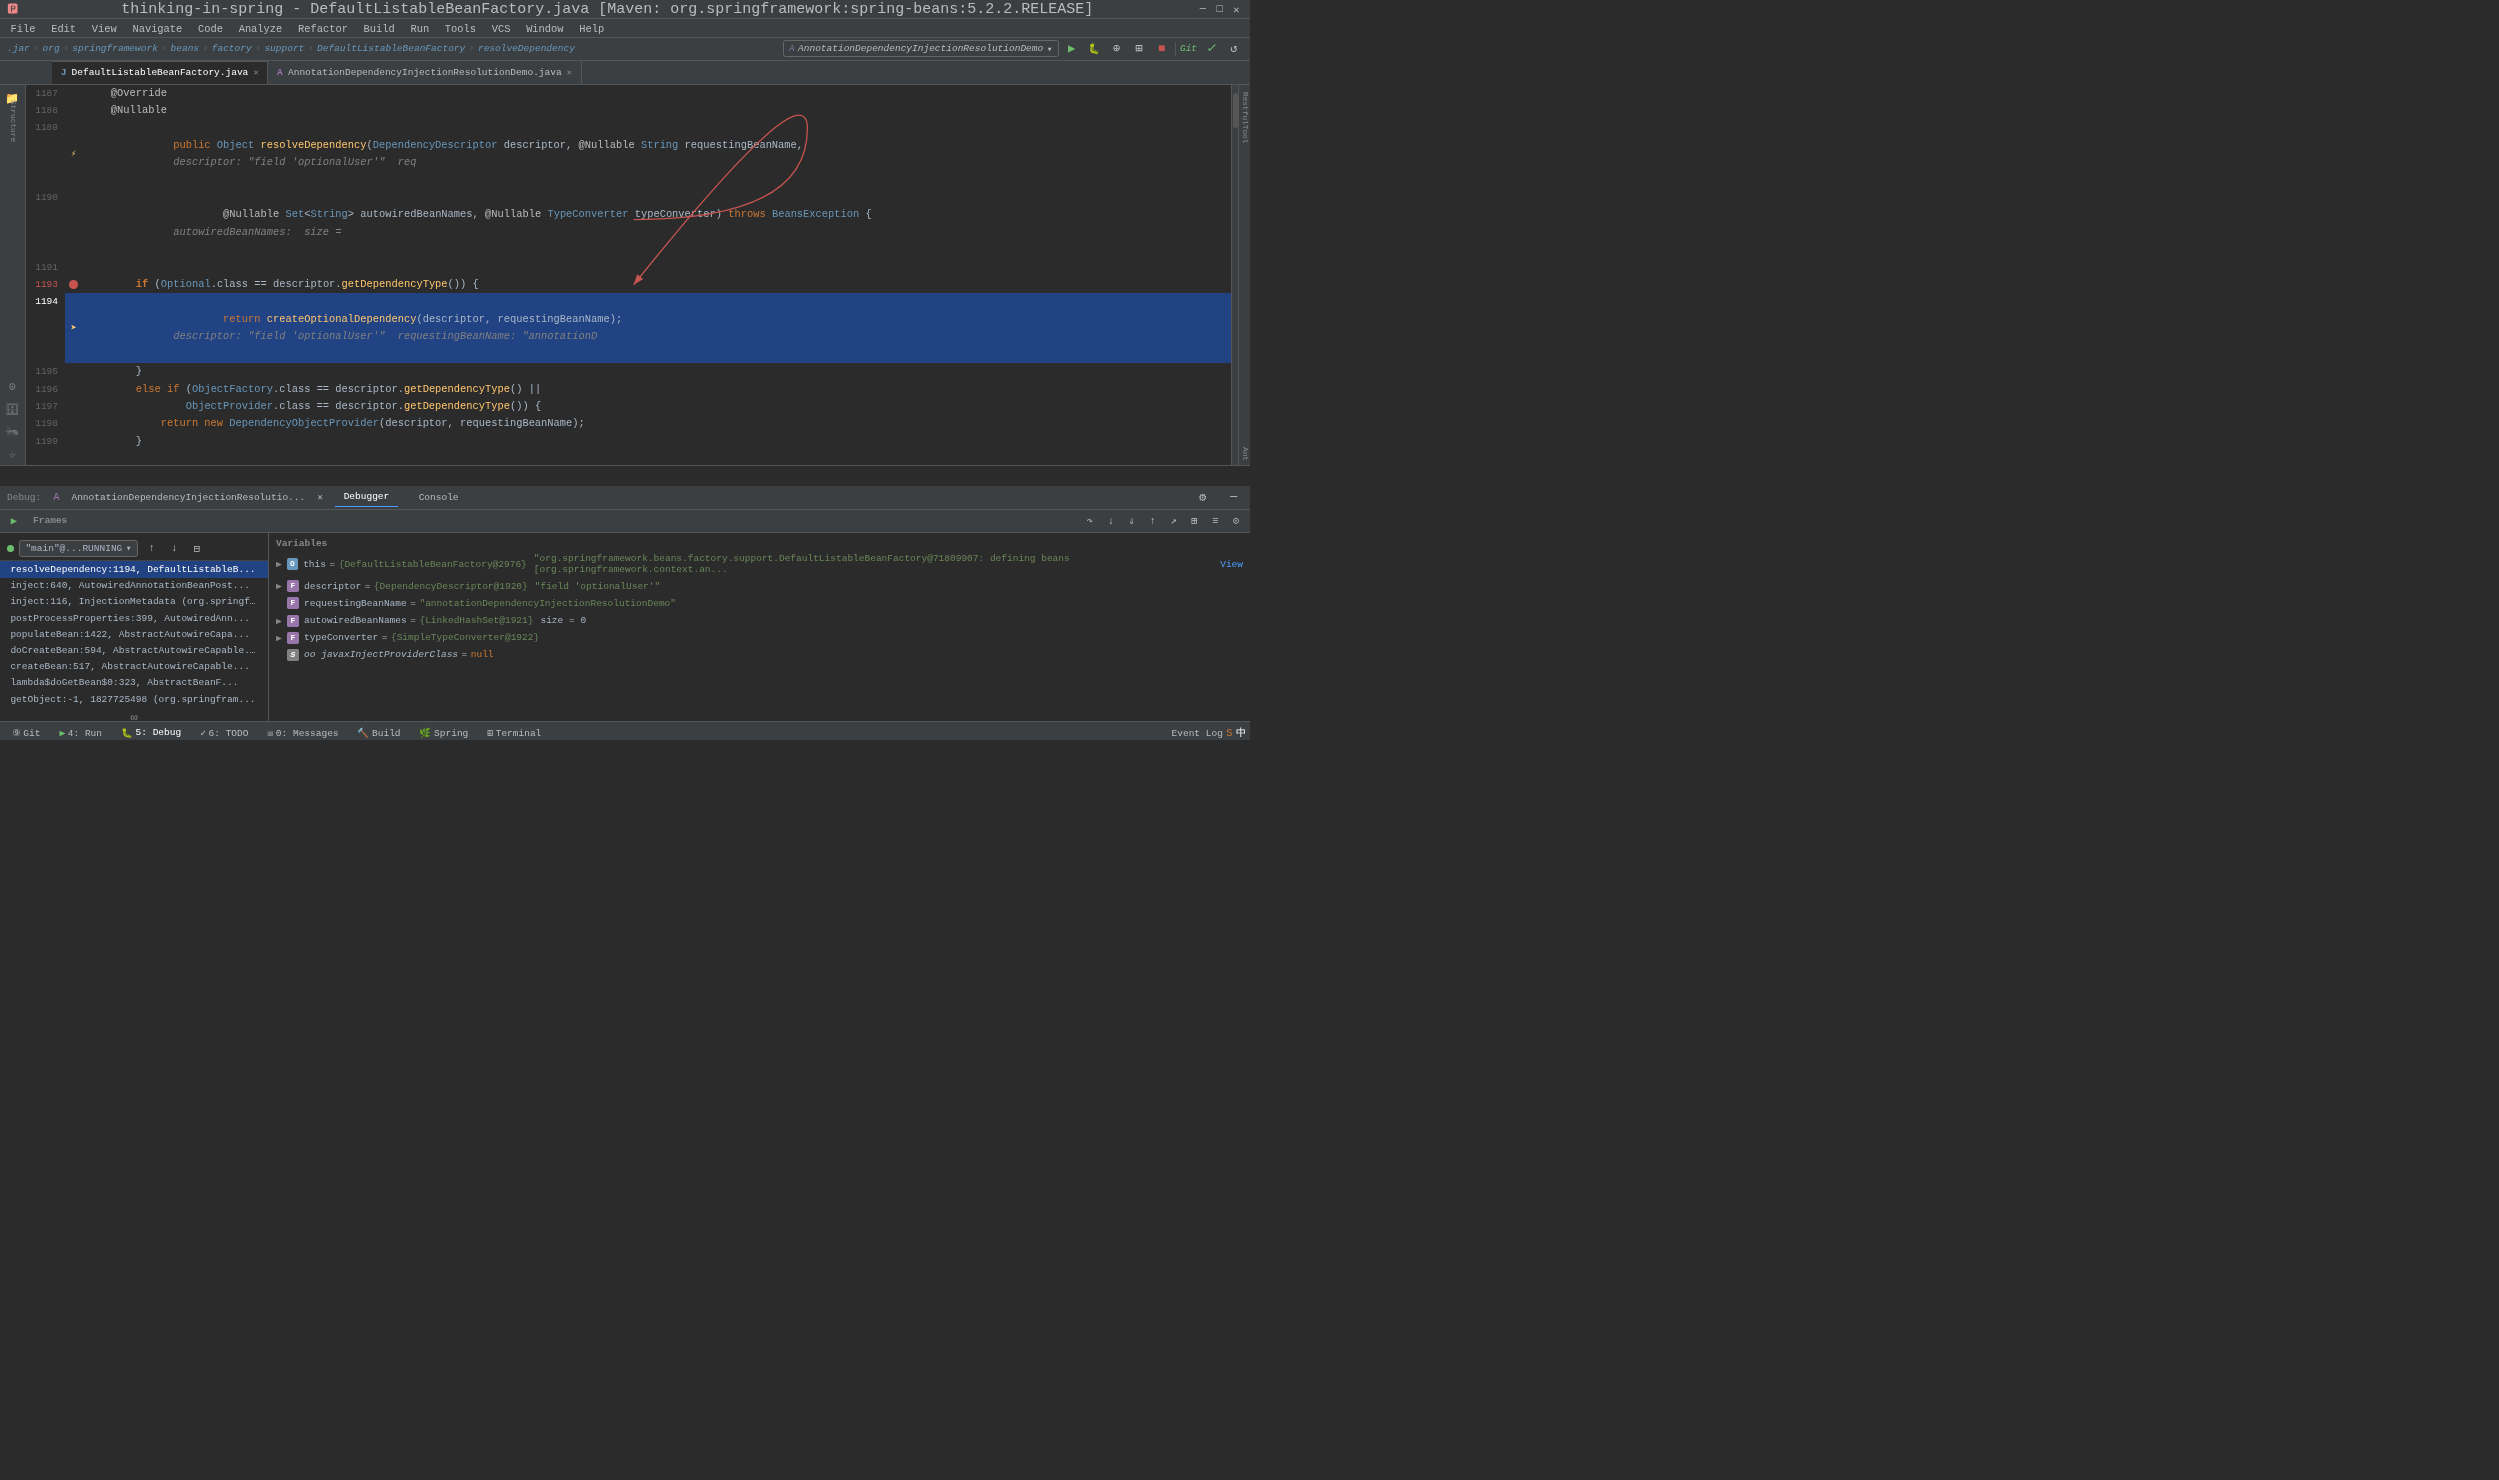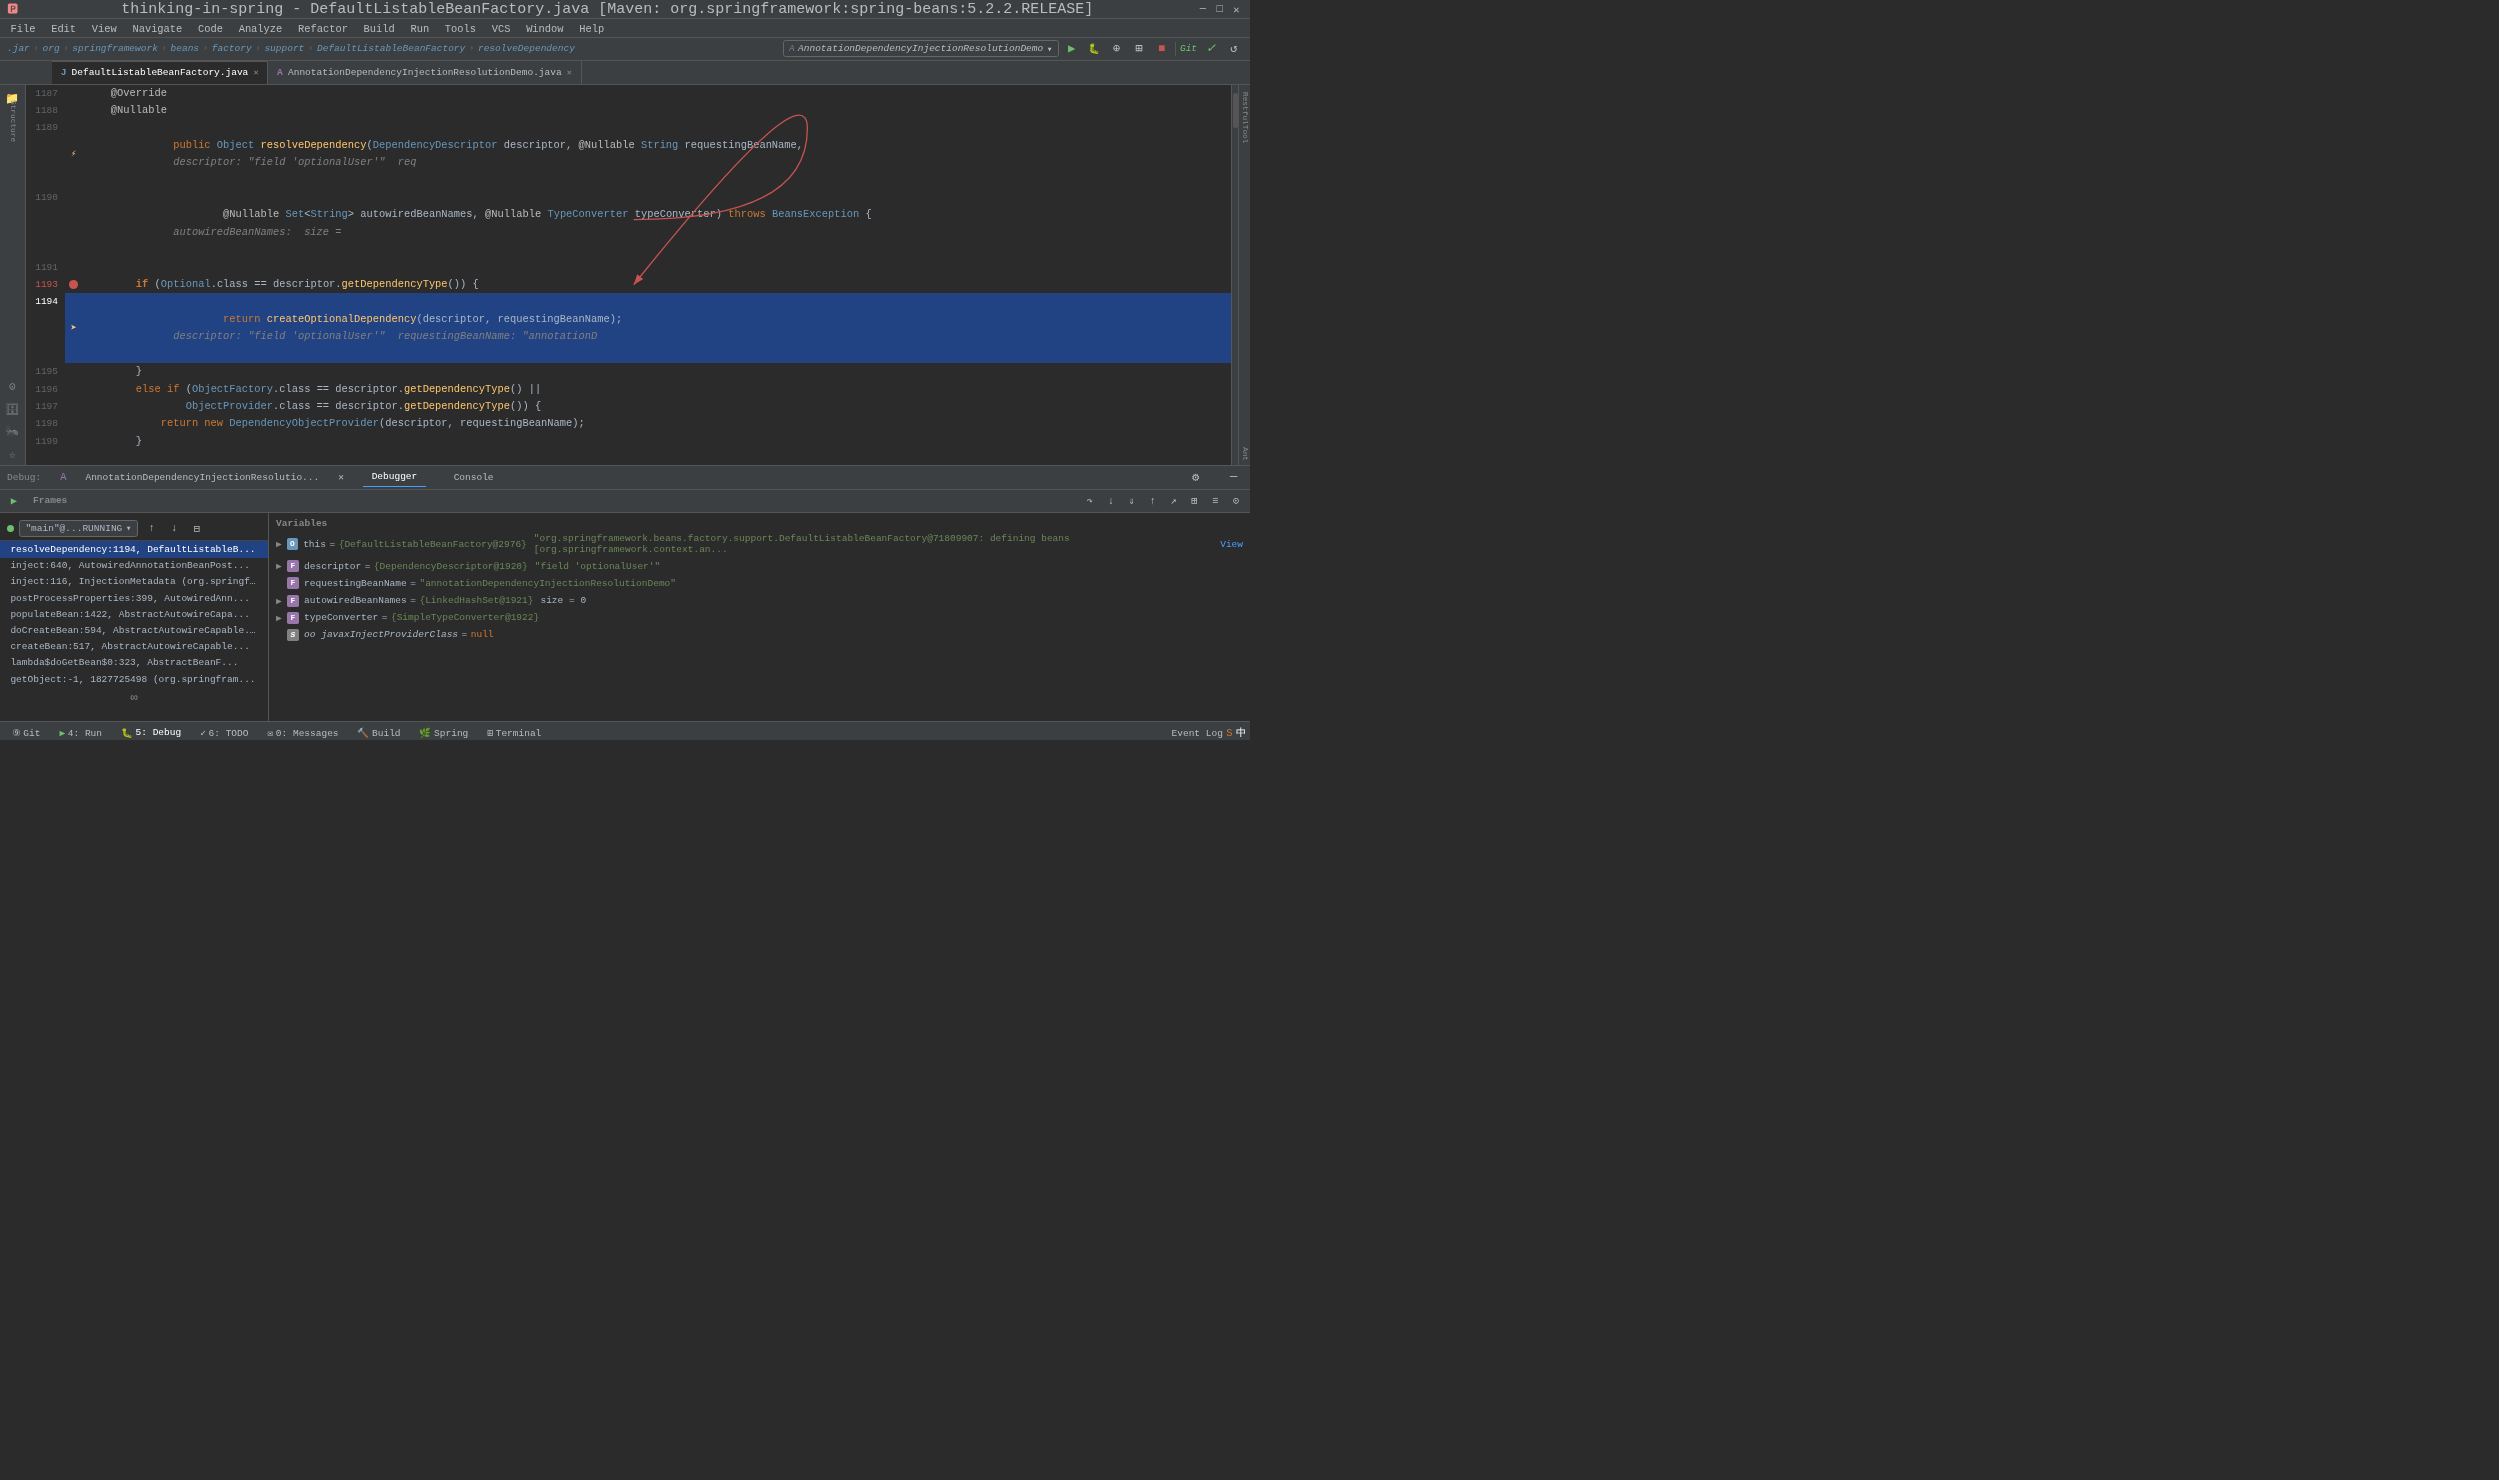--- a/index.html
+++ b/index.html
@@ -204,23 +204,24 @@
       display: flex;
       flex-direction: column;
     }
     .debug-header {
       background: #3c3f41;
       height: 24px;
       display: flex;
       align-items: center;
       padding: 0 7px;
       border-bottom: 0.9px solid #555;
-      gap: 19px;
+      gap: 12px;
       font-size: 9.5px;
       color: #bbb;
+      margin-top: 20px;
     }
     .debug-tab {
       padding: 3.5px 8.7px;
       cursor: pointer;
       color: #bbb;
       font-size: 9.5px;
       display: flex; align-items: center; gap: 3.5px;
     }
     .debug-tab.active {
       color: #fff;

